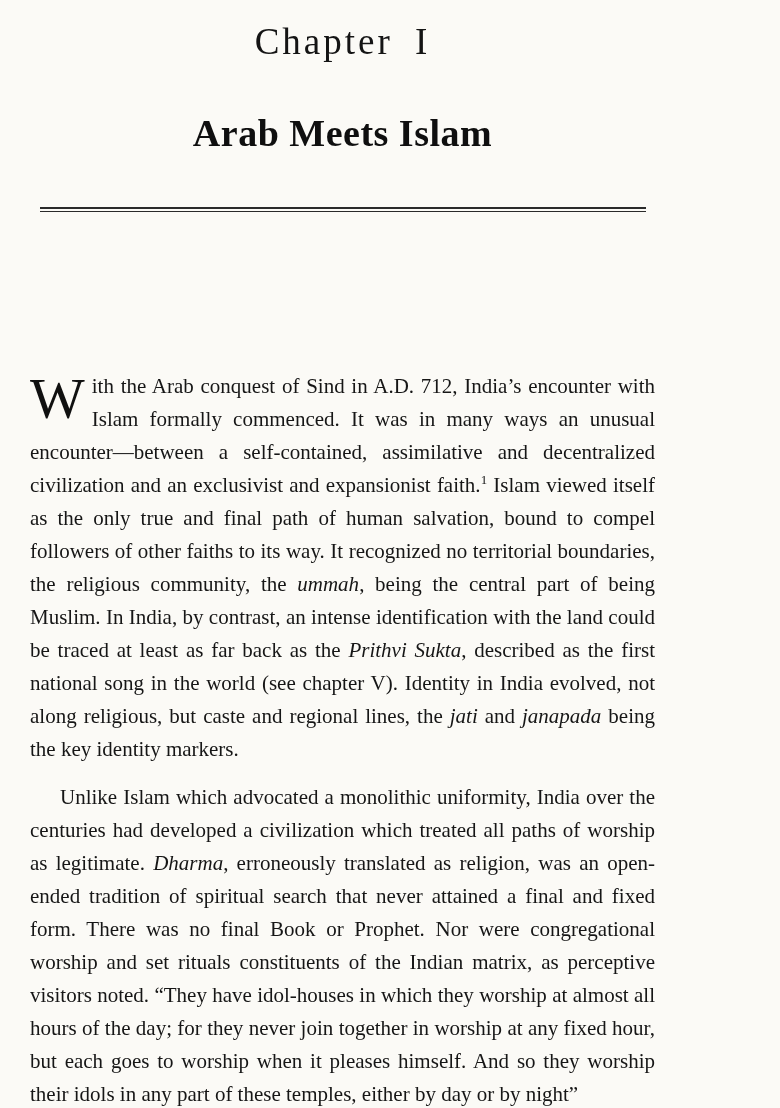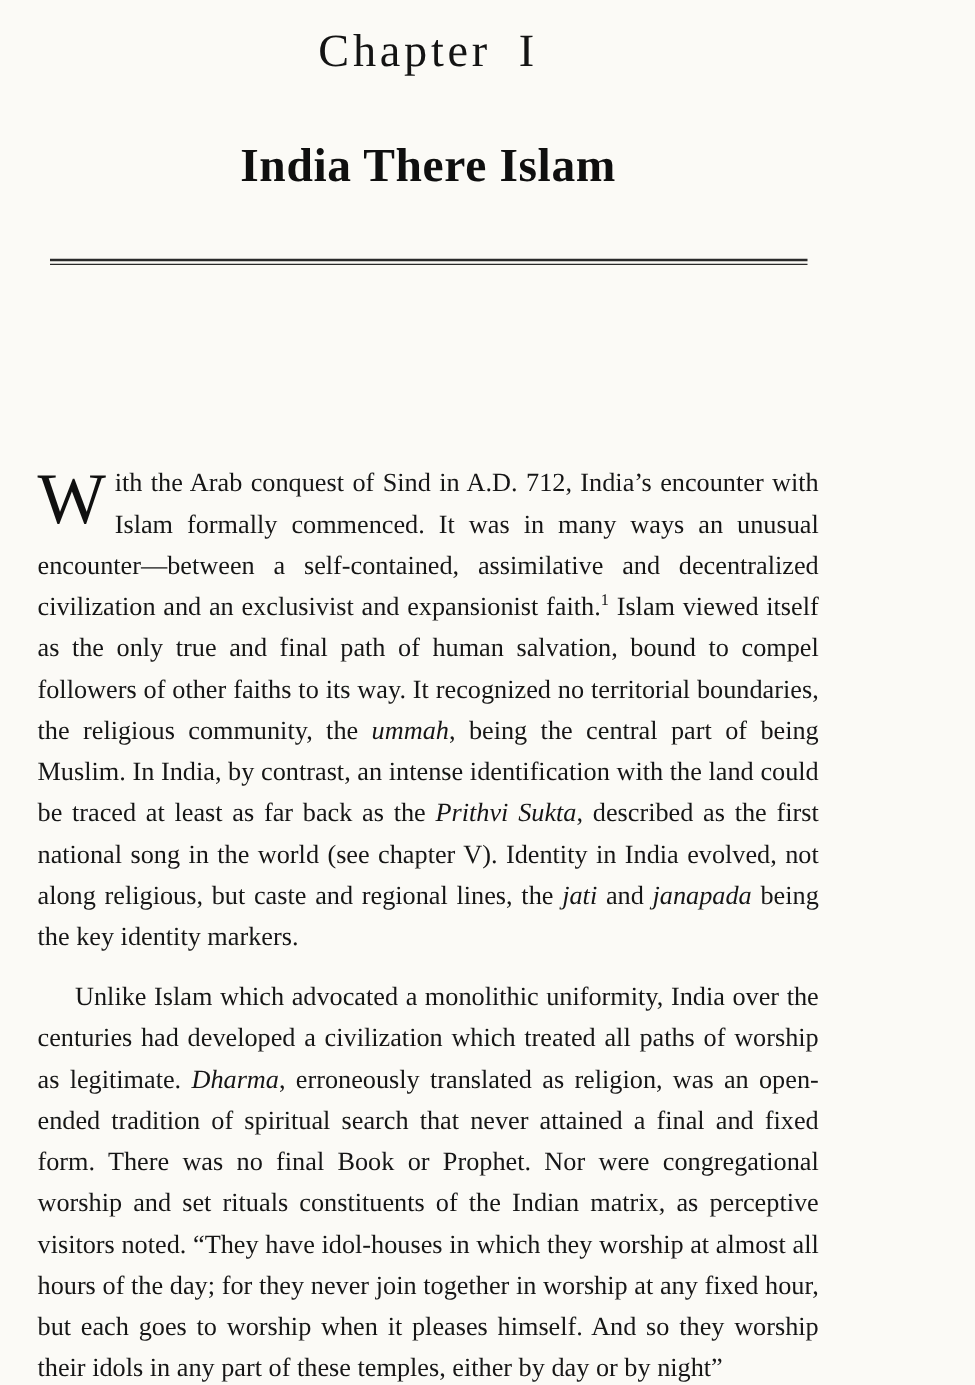--- a/index.html
+++ b/index.html
@@ -67,21 +67,21 @@
     vertical-align: super;
   }
 </style>
 </head>
 <body>
 
 <div class="page">
 
   <h1 class="chapter-heading">Chapter I</h1>
 
-  <h2 class="book-title">India There Islam</h2>
+  <h2 class="book-title">Arab Meets Islam</h2>
 
   <div class="double-rule"></div>
 
   <div class="body-text">
 
     <p class="para">
       <span class="drop-cap">W</span><span><span>ith the Arab conquest of Sind in A.D. 712, India’s encounter with Islam formally commenced. It was in many ways an unusual encounter—between a self-contained, assimilative and decentralized civilization and an exclusivist and expansionist faith.</span><sup>1</sup><span> Islam viewed itself as the only true and final path of human salvation, bound to compel followers of other faiths to its way. It recognized no territorial boundaries, the religious community, the </span><span class="italic">ummah</span><span>, being the central part of being Muslim. In India, by contrast, an intense identification with the land could be traced at least as far back as the </span><span class="italic">Prithvi Sukta</span><span>, described as the first national song in the world (see chapter V). Identity in India evolved, not along religious, but caste and regional lines, the </span><span class="italic">jati</span><span> and </span><span class="italic">janapada</span><span> being the key identity markers.</span></span>
     </p>
 
     <p class="para para-indent">

